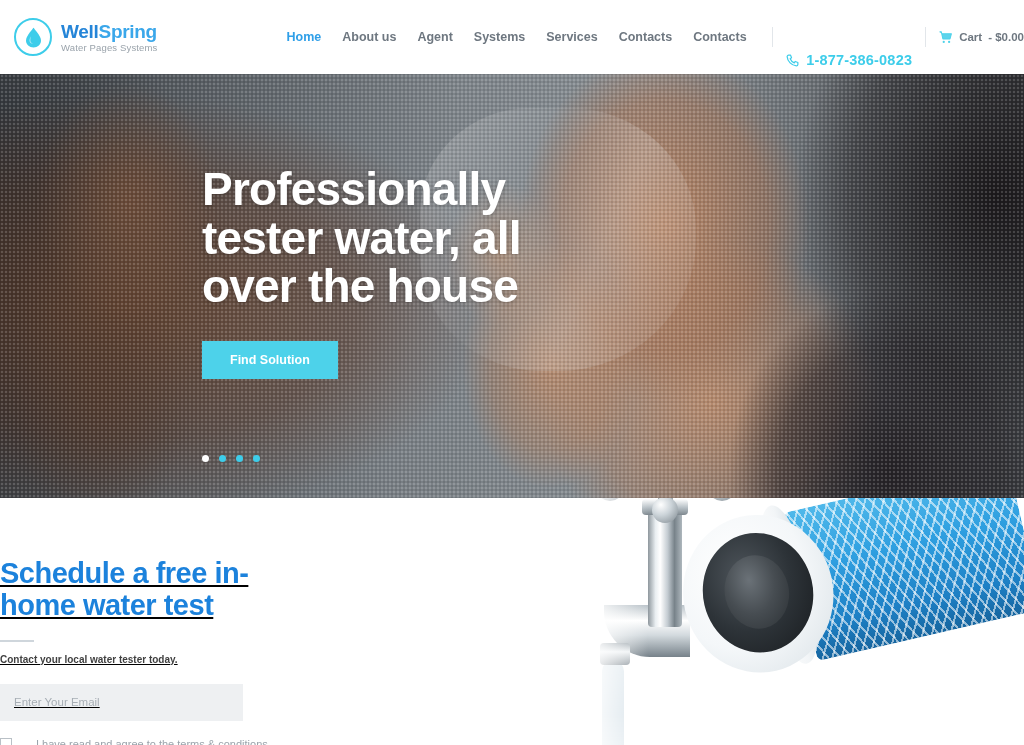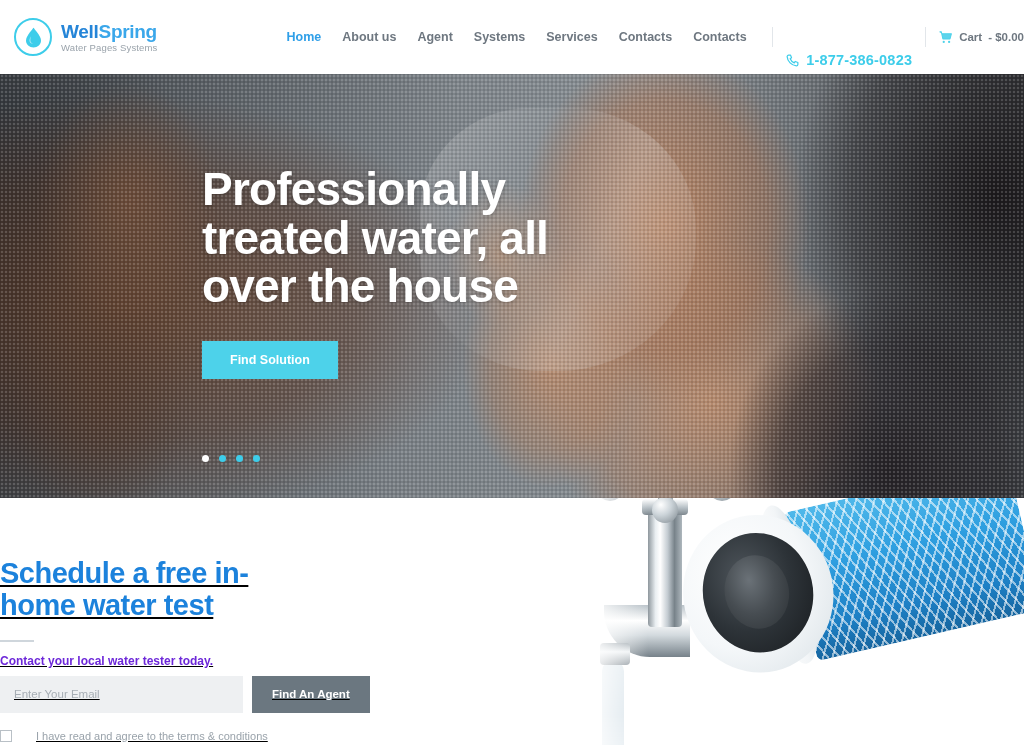--- a/index.html
+++ b/index.html
@@ -194,25 +194,25 @@
     color: #1c82dc;
     font-size: 29px; font-weight: bold;
     line-height: 1.12; letter-spacing: -0.5px;
     max-width: 300px;
   }
   .rule {
     width: 34px; height: 2px; background: #cfd6dc;
     margin: 18px 0 12px 0;
   }
   .schedule-sub {
-    font-size: 12px; font-weight: bold; color: #6d28d9;
+    font-size: 10px; font-weight: bold; color: #404040;
   }
   .form-row {
     display: flex; align-items: stretch;
-    margin-top: 8px;
+    margin-top: 19px;
   }
   .email-input {
     width: 243px; height: 37px;
     background: #eef0f2;
     border: none; outline: none;
     padding: 0 14px;
     font-size: 11.5px; color: #6e7780;
     font-family: "Liberation Sans", sans-serif;
   }
   .email-input::placeholder { color: #a7aeb5; }
@@ -401,21 +401,21 @@
     <div class="bg-wall"></div>
     <div class="bg-figure-left"></div>
     <div class="bg-woman"></div>
     <div class="bg-hand"></div>
     <div class="bg-glass"></div>
     <div class="hero-shade"></div>
     <div class="hero-dots"></div>
   </div>
 
   <div class="hero-inner">
-    <h1 class="hero-title">Professionally treated water, all over the house</h1>
+    <h1 class="hero-title">Professionally tester water, all over the house</h1>
     <button class="btn-find-solution">Find Solution</button>
   </div>
 
   <div class="slider-dots">
     <span class="dot active"></span>
     <span class="dot"></span>
     <span class="dot"></span>
     <span class="dot"></span>
   </div>
 </section>
@@ -448,21 +448,20 @@
     </div>
   </div>
 
   <div class="schedule-inner">
     <h2 class="schedule-title">Schedule a free in-home water test</h2>
     <div class="rule"></div>
     <p class="schedule-sub">Contact your local water tester today.</p>
 
     <div class="form-row">
       <input class="email-input" type="text" placeholder="Enter Your Email" style="">
-      <button class="btn-find-agent">Find An Agent</button>
     </div>
 
     <div class="terms-row">
       <span class="checkbox"></span>
       <span class="terms-label">I have read and agree to the terms &amp; conditions</span>
     </div>
   </div>
 </section>
 
 </body></html>

